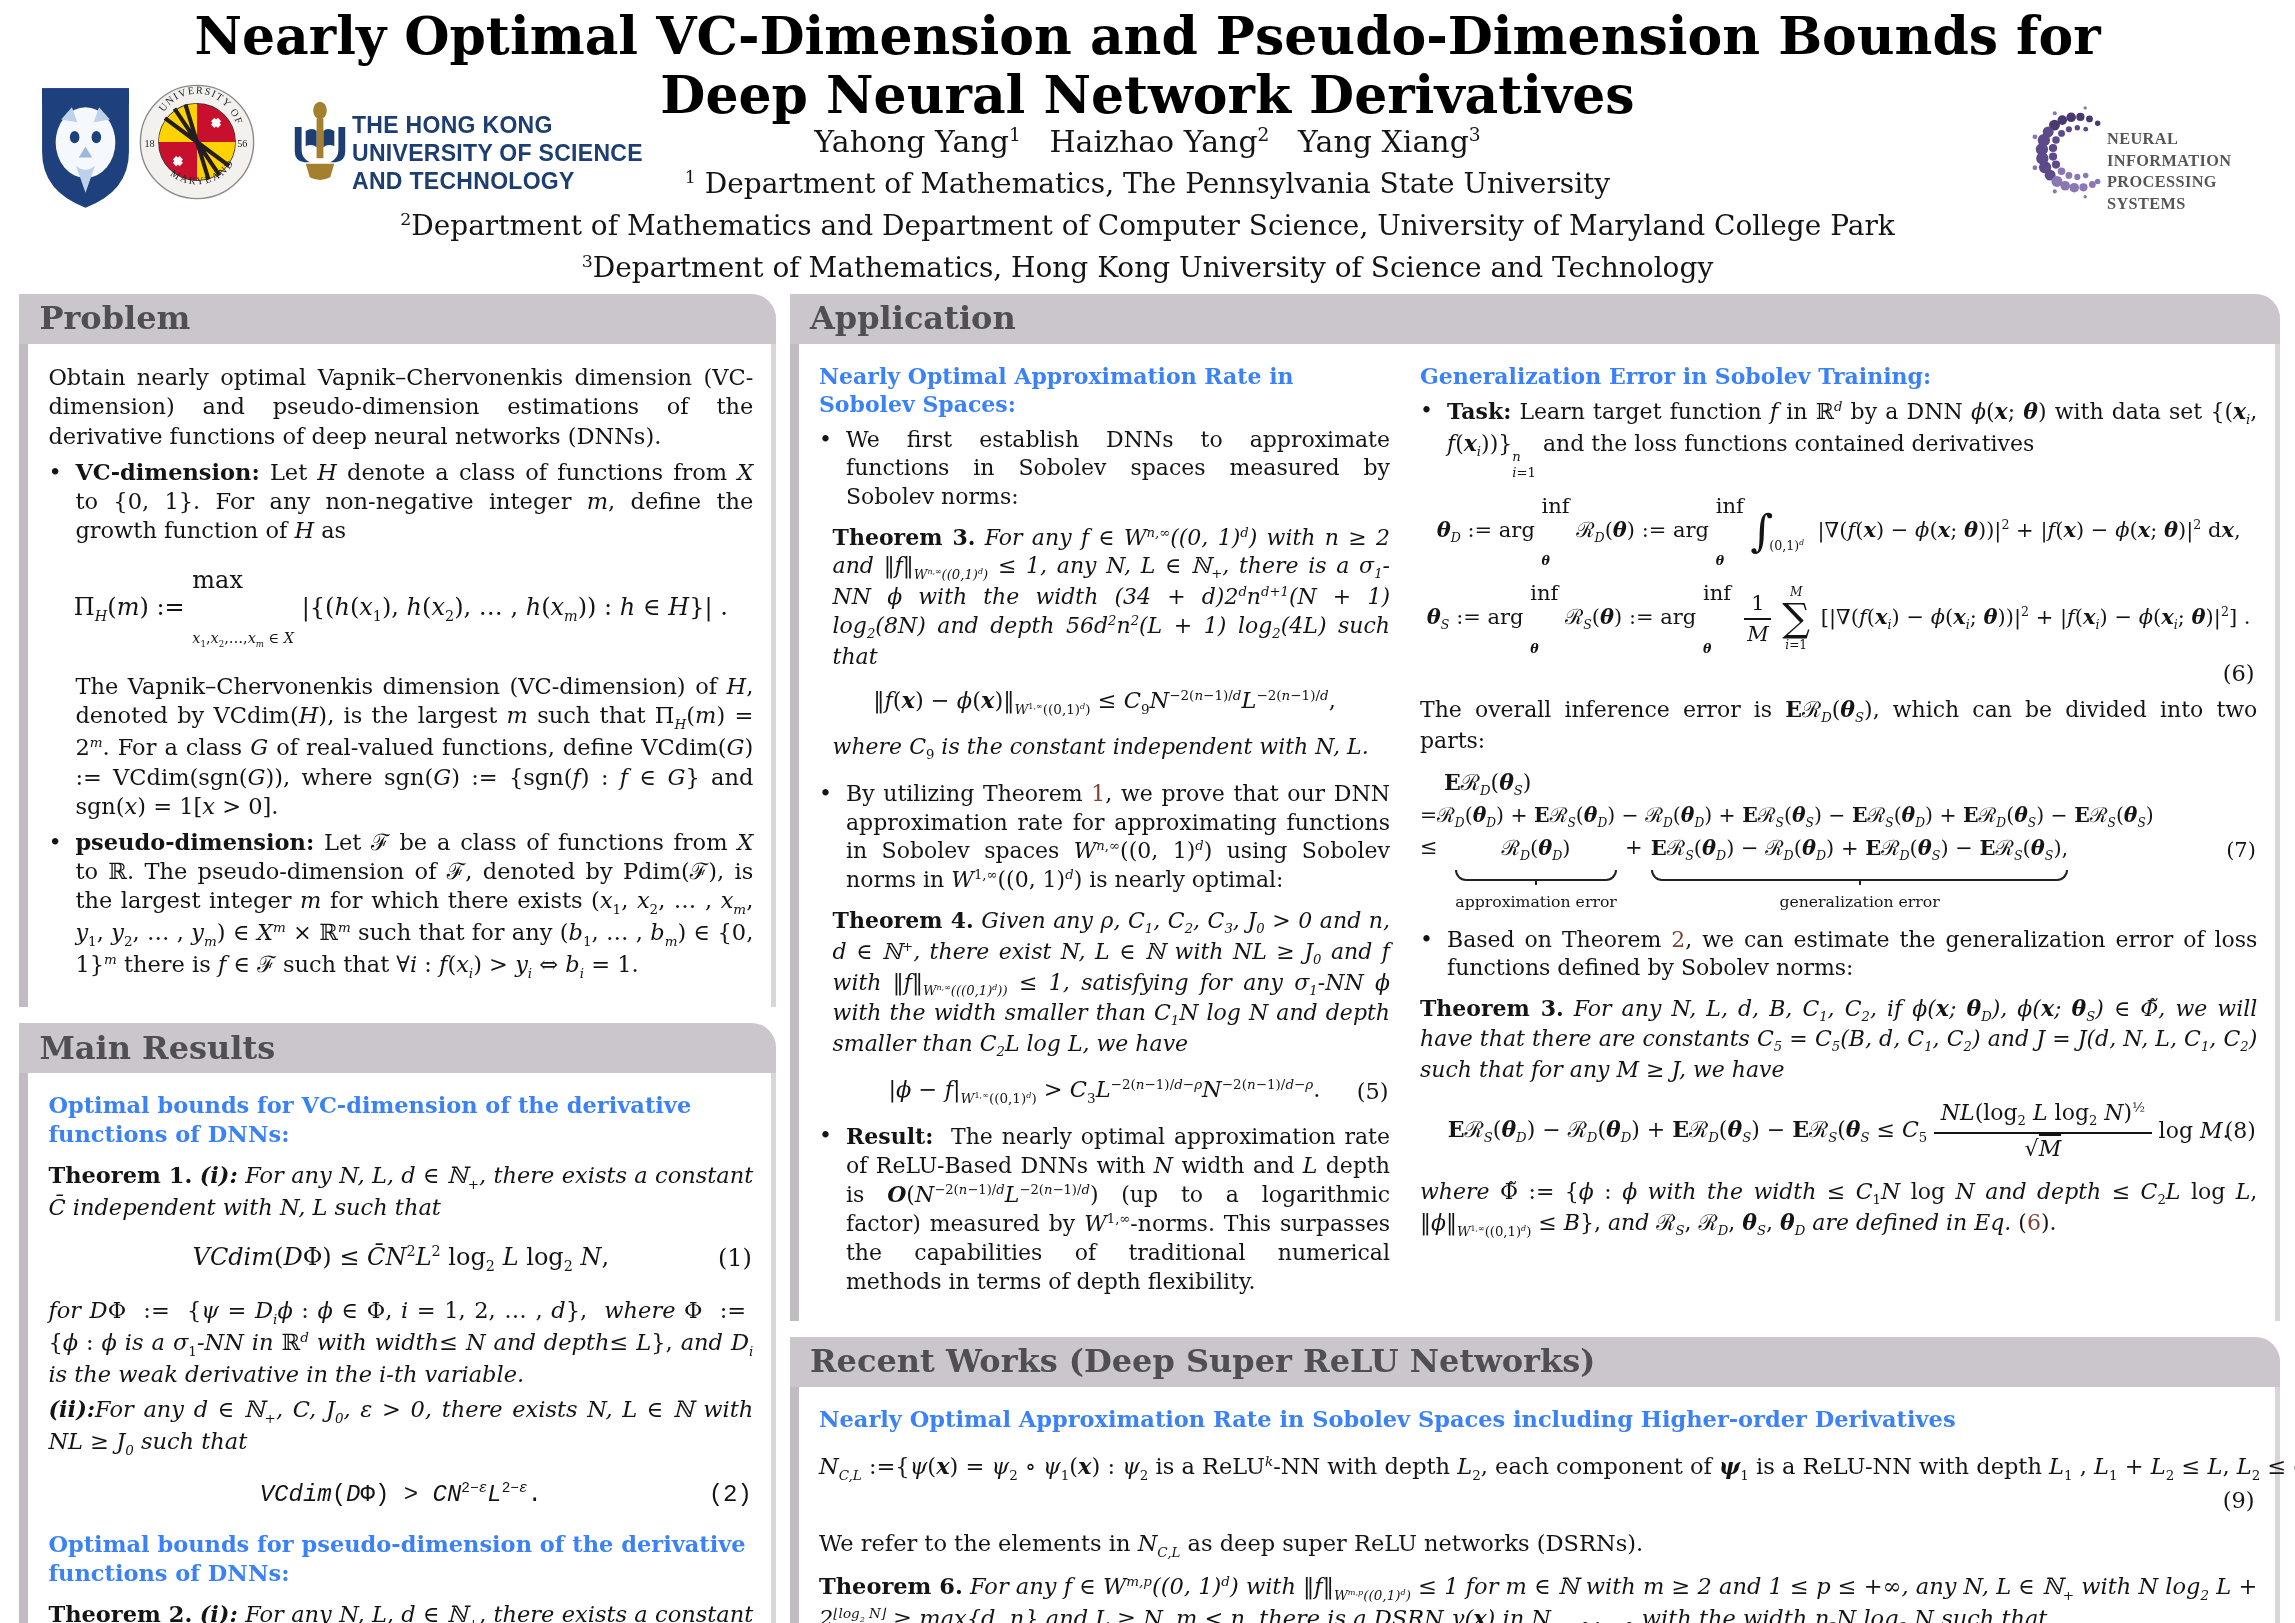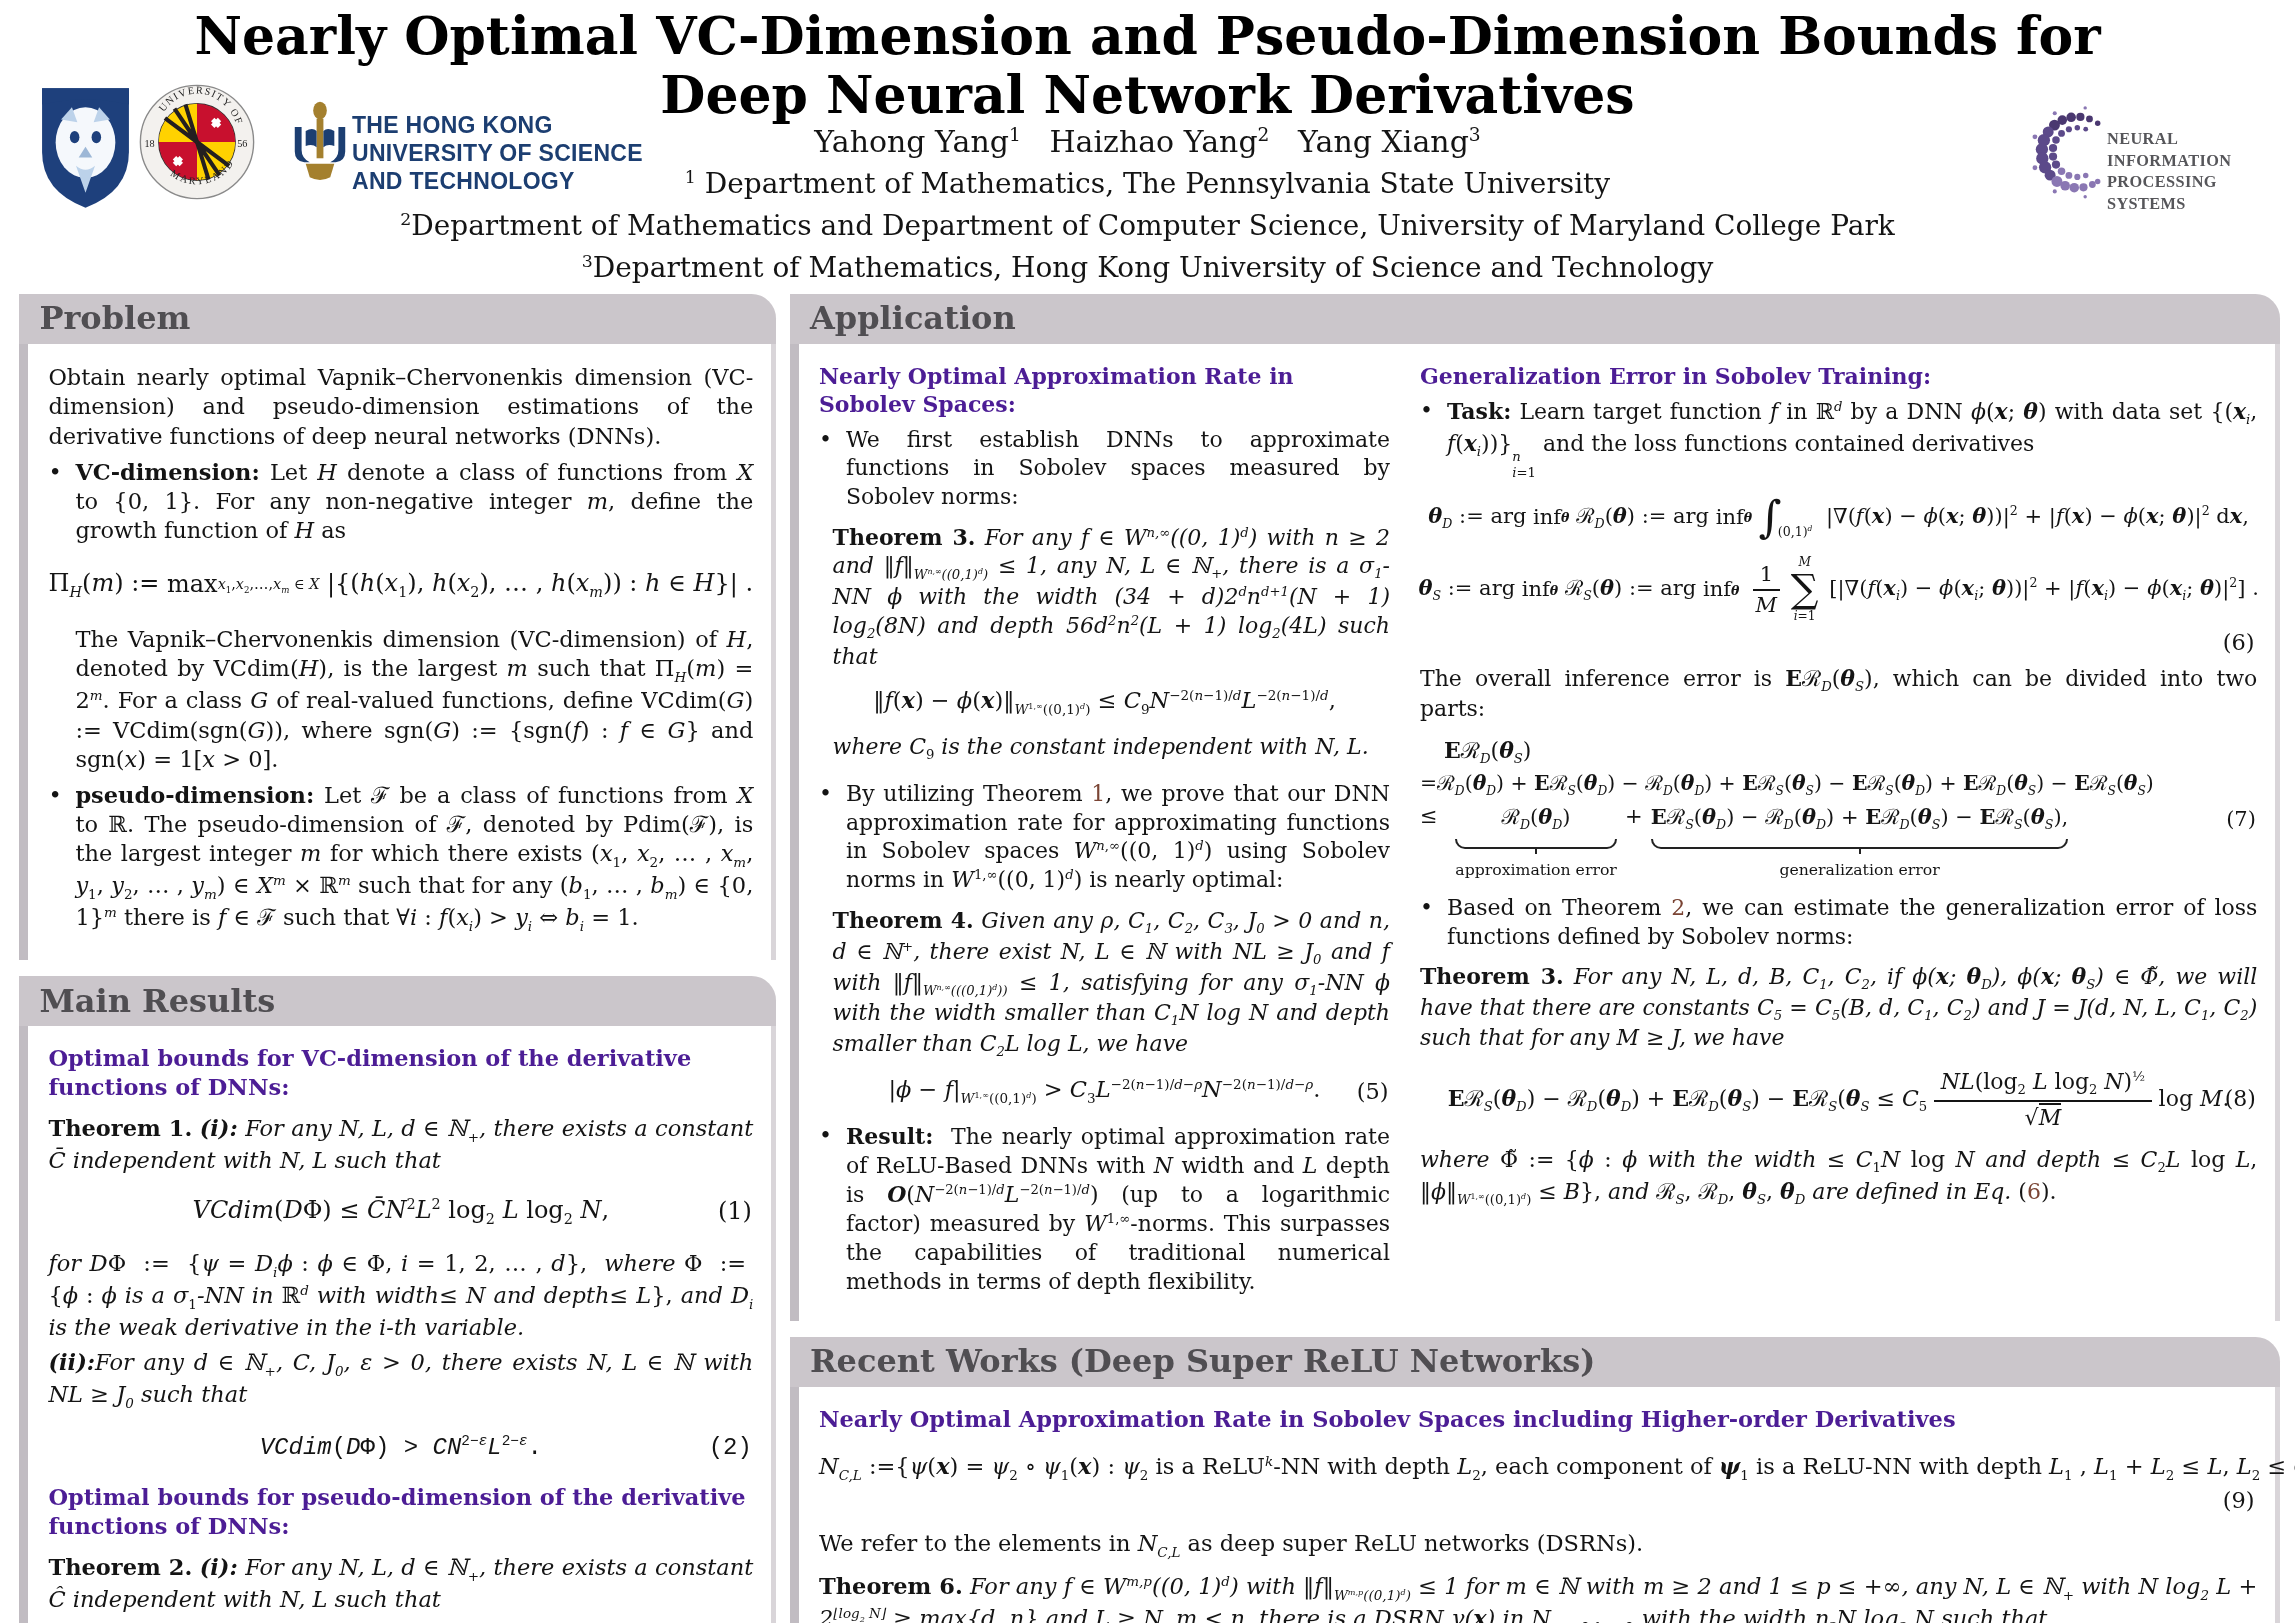--- a/index.html
+++ b/index.html
@@ -21,33 +21,33 @@
   .main{position:absolute;left:19px;top:294px;right:15px;bottom:0;display:flex;gap:13.6px;}
   .col-left{width:757px;flex:none;display:flex;flex-direction:column;gap:16.3px;}
   .col-right{flex:1;display:flex;flex-direction:column;gap:16.3px;min-width:0;}
   
   .section{background:#fff;}
   .sec-head{background:#cbc6cb;color:#504e52;font-weight:bold;font-size:32px;
             padding:5.4px 20.4px 6.8px 20.4px;border-radius:0 24.5px 0 0;}
   .sec-body{border-left:9.5px solid #c1bcc2;border-right:5.4px solid #d9d5d9;
             padding:13.6px 17.7px 17.7px 20.4px;font-size:22.5px;line-height:1.3;text-align:justify;}
   
-  .subhead{font-weight:bold;color:#4c1d95;margin:4.1px 0 6.8px 0;text-align:left;}
+  .subhead{font-weight:bold;color:#3b82f6;margin:4.1px 0 6.8px 0;text-align:left;}
   p.para{margin:5.4px 0;}
   .bullet{display:flex;margin:6.8px 0;}
   .bullet .dot{flex:none;width:27px;}
   .bullet .btxt{flex:1;min-width:0;}
   .thm{margin:11px 0 5.4px 0;}
   .deq{position:relative;display:flex;justify-content:center;align-items:center;
        margin:20.4px 0;font-size:24px;white-space:nowrap;}
   .deq .eqno{position:absolute;right:1.4px;}
   sup{font-size:0.60em;} sub{font-size:0.60em;}
   .ref{color:#7a4434;}
   
-  .stk{display:inline-flex;flex-direction:row;align-items:center;vertical-align:middle;line-height:1.05;}
+  .stk{display:inline-flex;flex-direction:column;align-items:flex-start;vertical-align:middle;line-height:1.05;gap:36px;}
   .stk .under{font-size:0.60em;margin-top:1.4px;}
   .ss{display:inline-flex;flex-direction:column;align-items:flex-start;vertical-align:-0.8em;
       font-size:0.60em;line-height:1.15;}
   .int{font-size:2.1em;font-style:normal;vertical-align:middle;line-height:1;}
   .isub{font-size:0.60em;vertical-align:-1.1em;margin:0 6.8px 0 -4.1px;}
   .frac{display:inline-flex;flex-direction:column;align-items:center;vertical-align:middle;
         margin:0 6.8px;line-height:1.25;}
   .frac .num{border-bottom:2px solid currentColor;padding:0 6.8px 1.4px 6.8px;}
   .frac .den{padding-top:1.4px;}
   .sum{display:inline-flex;flex-direction:column;align-items:center;vertical-align:middle;

